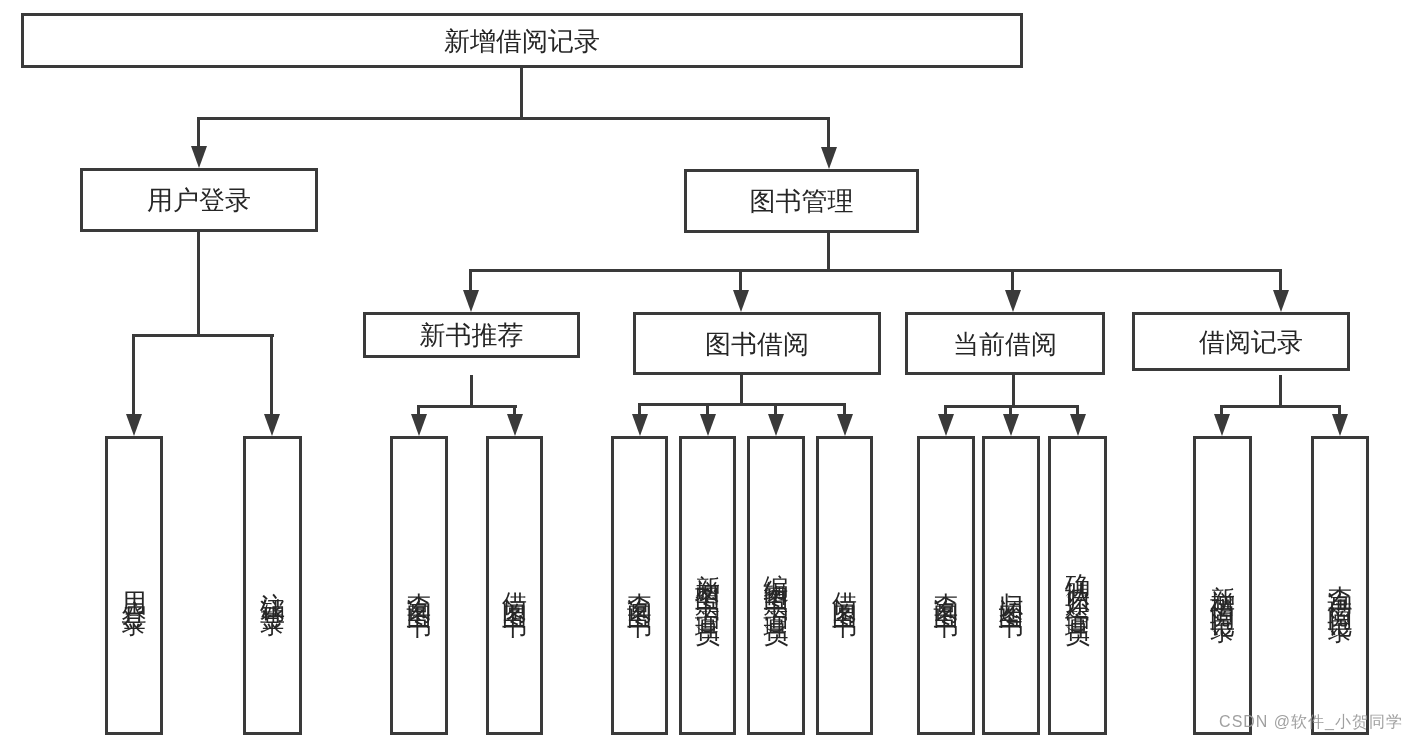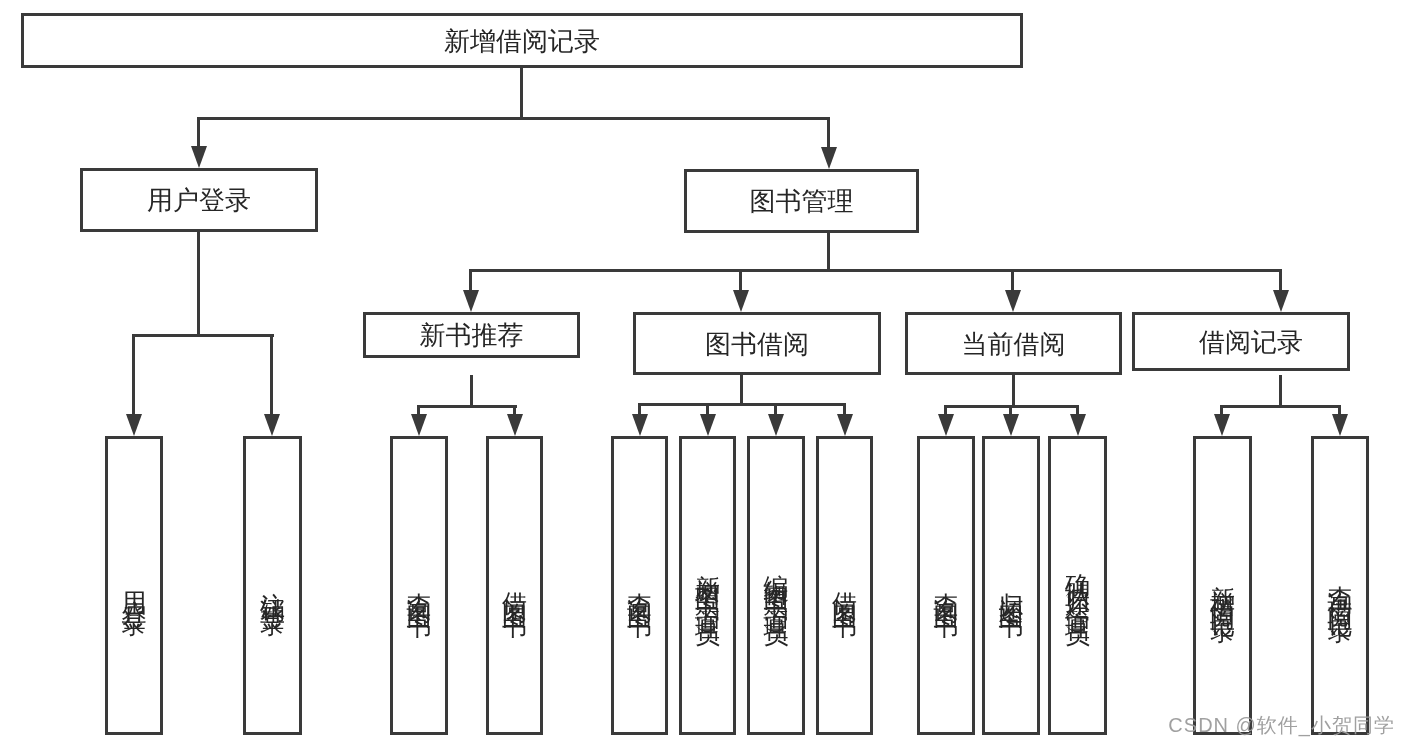--- a/index.html
+++ b/index.html
@@ -38,22 +38,22 @@
   .hline{height:3px;}
   .arrowhead{
     position:absolute;
     width:0;height:0;
     border-left:8px solid transparent;
     border-right:8px solid transparent;
     border-top:22px solid #3a3a3a;
   }
   .watermark{
     position:absolute;
-    top:712px;right:10px;
-    font-size:20px;
+    top:712px;right:2px;
+    font-size:16px;
     color:rgba(155,155,155,0.95);
     z-index:5;
     letter-spacing:1px;
   }
 </style>
 </head>
 <body>
 
 <div id="canvas">
 
@@ -70,21 +70,21 @@
   </div>
 
   <div class="node" style="left:363px;top:312px;width:217px;height:46px;">
     <span>新书推荐</span>
   </div>
 
   <div class="node" style="left:633px;top:312px;width:248px;height:63px;">
     <span>图书借阅</span>
   </div>
 
-  <div class="node" style="left:905px;top:312px;width:217px;height:63px;">
+  <div class="node" style="left:905px;top:312px;width:200px;height:63px;">
     <span>当前借阅</span>
   </div>
 
   <div class="node" style="left:1132px;top:312px;width:218px;height:59px;padding-left:20px;">
     <span>借阅记录</span>
   </div>
 
   <div class="node leaf" style="left:105px;top:436px;width:58px;height:299px;">
     <span class="vtext">用户登录</span>
   </div>

